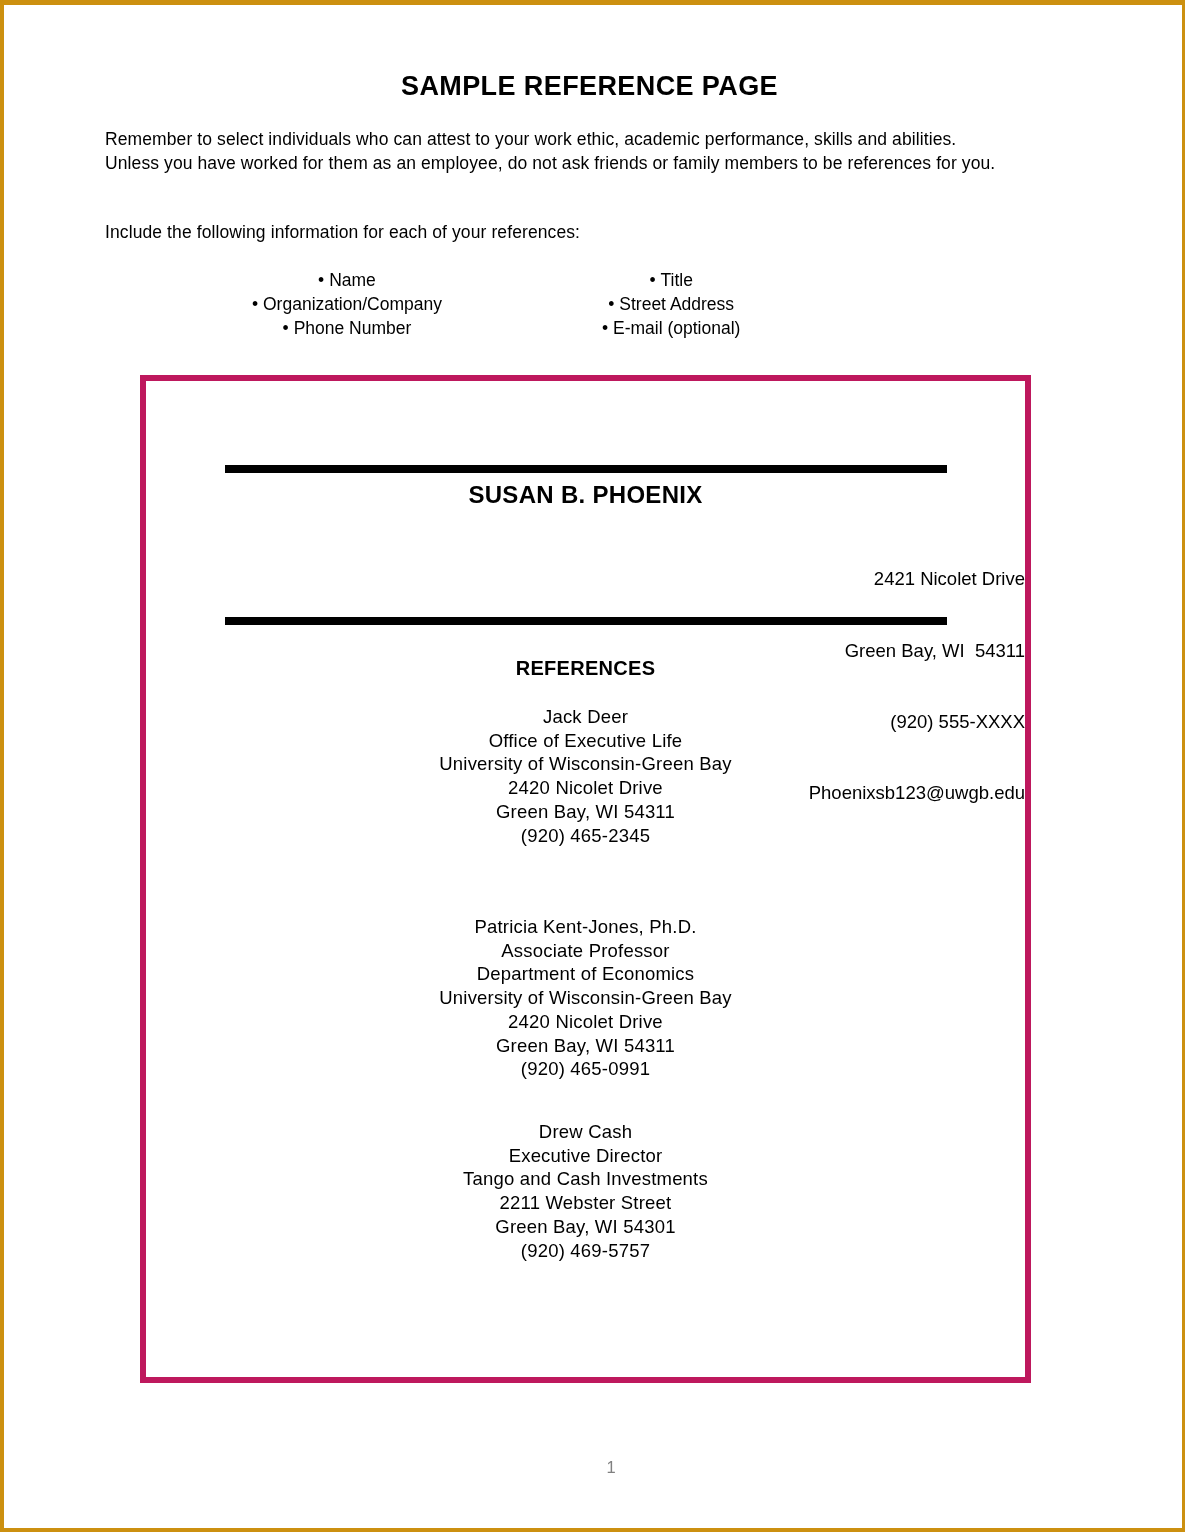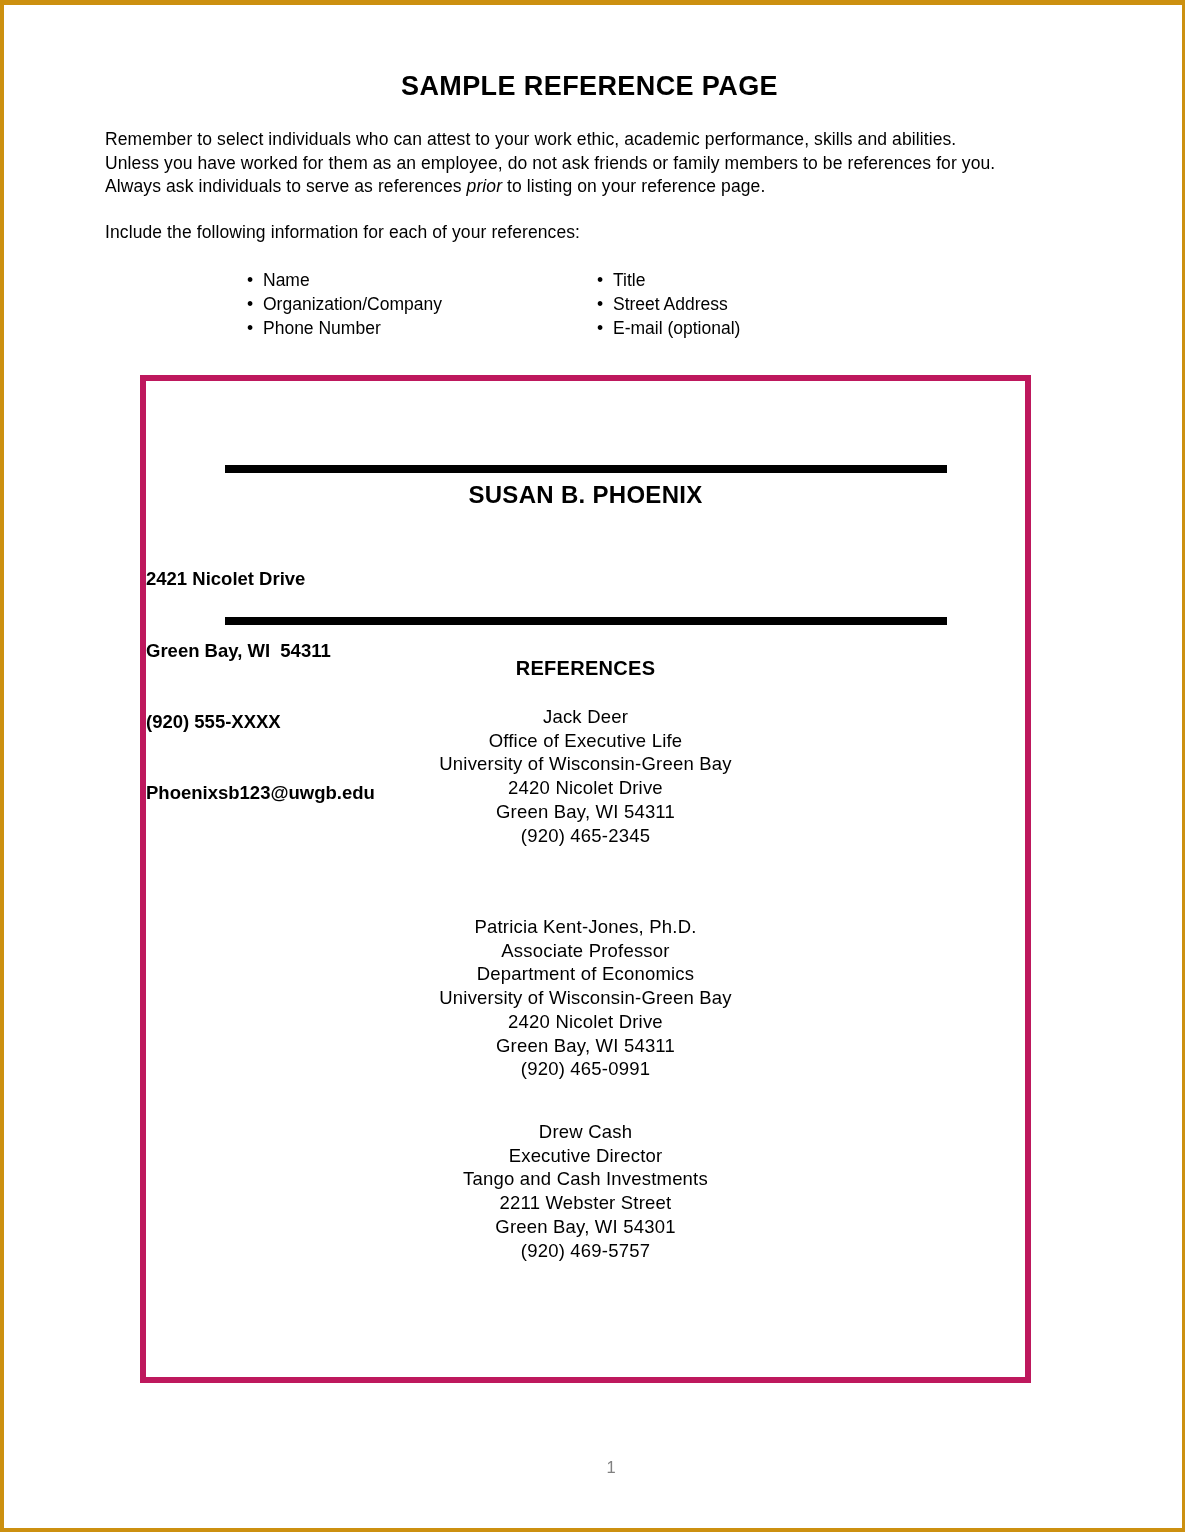--- a/index.html
+++ b/index.html
@@ -21,38 +21,38 @@
     position:absolute; left:105px; top:128px; width:1010px;
     font-size:17.5px; line-height:23.5px; letter-spacing:0.1px;
   }
   .include-heading {
     position:absolute; left:105px; top:222px;
     font-size:17.5px; letter-spacing:0.1px;
   }
   .bullet-col { position:absolute; top:268px; font-size:17.5px; }
   .bullet-col.left  { left:247px; }
   .bullet-col.right { left:597px; }
-  .bullet-item { line-height:24px; }
+  .bullet-item { line-height:24px;text-align:center; }
   .bullet-item .dot { display:inline-block; width:16px; }
   .sample-box {
     position:absolute; left:140px; top:375px; width:879px; height:996px;
     border:6px solid #be185d; background:#fff;
   }
   .rule {
     position:absolute; left:79px; width:722px; height:8px; background:#000;
   }
   .rule.rule-top    { top:84px; }
   .rule.rule-bottom { top:236px; }
   .sample-name {
     position:absolute; top:99px; left:0; width:100%; text-align:center;
     font-size:24px; font-weight:bold; letter-spacing:0.3px; line-height:30px;
   }
   .sample-address {
-    position:absolute; top:139px; left:0; width:100%; text-align:left;
-    font-size:18.5px; line-height:23.7px; white-space:pre-wrap;font-weight:bold;
+    position:absolute; top:139px; left:0; width:100%; text-align:right;
+    font-size:18.5px; line-height:23.7px; white-space:pre-wrap;
   }
   .references-heading {
     position:absolute; top:276px; left:0; width:100%; text-align:center;
     font-size:20px; font-weight:bold; letter-spacing:0.3px;
   }
   .ref-entry {
     position:absolute; left:0; width:100%; text-align:center;
     font-size:18.5px; line-height:23.7px; letter-spacing:0.2px;
   }
   .ref-entry.e0 { top:324px; }
@@ -67,21 +67,20 @@
 <body>
 
 <div class="page">
   <div class="gold-frame"></div>
 
   <div class="doc-title">SAMPLE REFERENCE PAGE</div>
 
   <div class="intro">
     <div>Remember to select individuals who can attest to your work ethic, academic performance, skills and abilities.</div>
     <div>Unless you have worked for them as an employee, do not ask friends or family members to be references for you.</div>
-    <div><span>Always ask individuals to serve as references</span> <i>prior</i> <span>to listing on your reference page.</span></div>
   </div>
 
   <div class="include-heading">Include the following information for each of your references:</div>
 
   <div class="bullet-col left">
     <div class="bullet-item"><span class="dot">•</span><span>Name</span></div>
     <div class="bullet-item"><span class="dot">•</span><span>Organization/Company</span></div>
     <div class="bullet-item"><span class="dot">•</span><span>Phone Number</span></div>
   </div>
 

